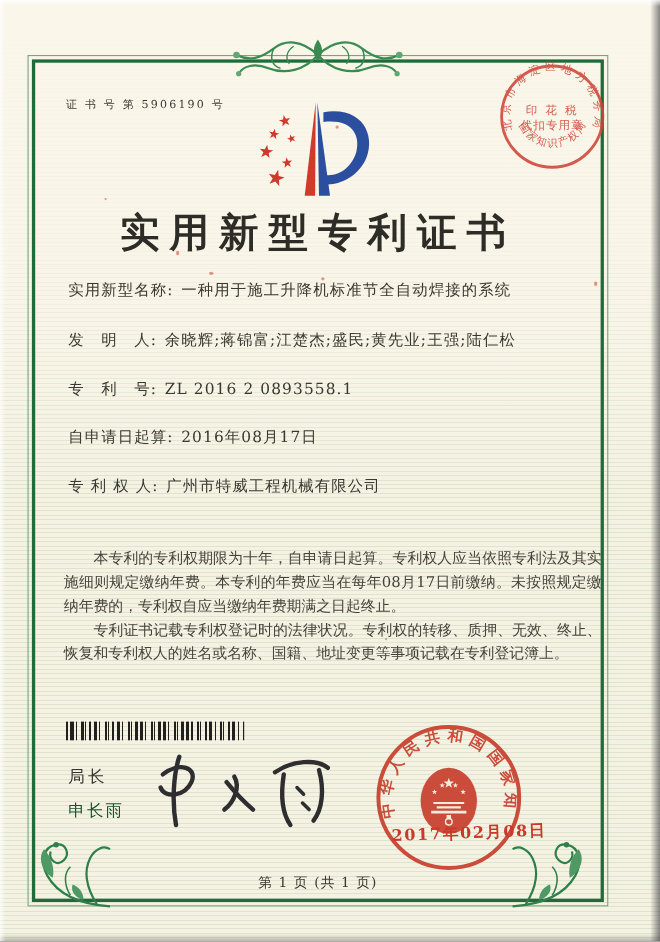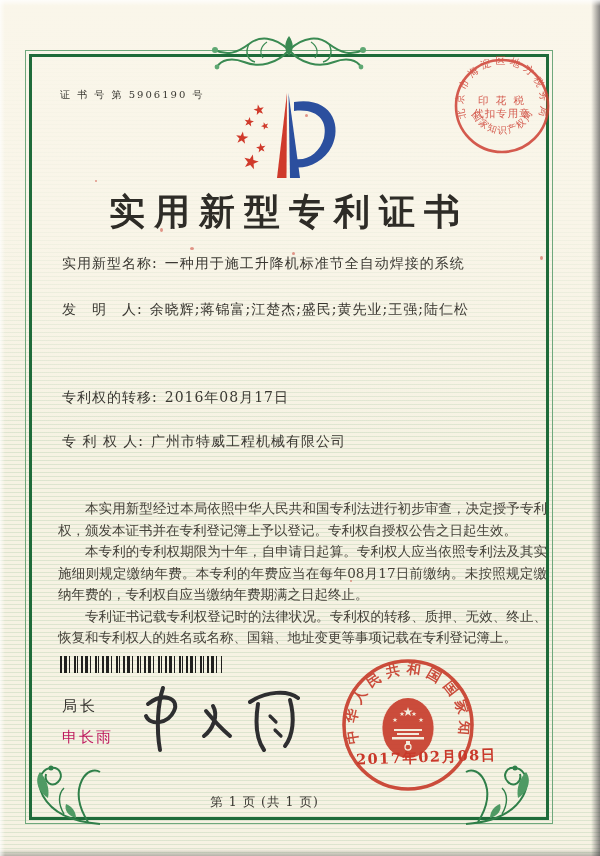--- a/index.html
+++ b/index.html
@@ -36,29 +36,29 @@
 
   .barcode{position:absolute;left:60px;top:656px;width:162px;height:17px;
     background:repeating-linear-gradient(90deg,
       #20201e 0 2px, transparent 2px 4px,
       #20201e 4px 7px, transparent 7px 9px,
       #20201e 9px 10px, transparent 10px 14px,
       #20201e 14px 16px, transparent 16px 17px,
       #20201e 17px 18px, transparent 18px 21px);}
 
   .issuer-title{position:absolute;left:62px;top:697px;font-size:15px;letter-spacing:3px;color:#35332e;text-align:right;}
-  .issuer-name{position:absolute;left:62px;top:728px;font-size:15px;letter-spacing:2px;color:#be185d;}
+  .issuer-name{position:absolute;left:62px;top:728px;font-size:15px;letter-spacing:2px;color:#14532d;}
 
   .sig{position:absolute;left:118px;top:678px;}
   .sealsvg{position:absolute;left:333px;top:652px;opacity:.93;}
   .sealdate{position:absolute;left:356px;top:748px;font-size:14.5px;color:#c9382a;
     letter-spacing:1.5px;transform:rotate(-2deg);font-weight:600;}
   .stampsvg{position:absolute;left:452px;top:56px;opacity:.88;}
 
-  .footer{position:absolute;left:25px;top:794px;width:479px;text-align:center;
+  .footer{position:absolute;left:25px;top:794px;width:528px;text-align:center;
     font-size:12.5px;letter-spacing:1px;color:#3a3832;}
 
   .ornament-top{position:absolute;left:189px;top:34px;}
   .corner-bl{position:absolute;left:18px;top:726px;}
   .corner-br{position:absolute;left:460px;top:726px;transform:scaleX(-1);}
 
   .speck{position:absolute;border-radius:50%;background:rgba(205,70,55,.55);}
 </style>
 </head>
 <body>
@@ -142,29 +142,31 @@
   </svg>
 
   <div class="title">实用新型专利证书</div>
 
   <div class="field" style="top:255px">
     <span class="lab">实用新型名称:</span><span class="val">一种用于施工升降机标准节全自动焊接的系统</span>
   </div>
   <div class="field" style="top:301px">
     <span class="lab">发　明　人:</span><span class="val">余晓辉;蒋锦富;江楚杰;盛民;黄先业;王强;陆仁松</span>
   </div>
+  <div class="field" style="top:345px">
+    <span class="lab">专　利　号:</span><span class="val">ZL 2016 2 0893558.1</span>
+  </div>
   <div class="field" style="top:389px">
-    <span class="lab">专利权的转移:</span><span class="val">2016年08月17日</span>
+    <span class="lab">自申请日起算:</span><span class="val">2016年08月17日</span>
   </div>
   <div class="field" style="top:433px">
     <span class="lab">专 利 权 人:</span><span class="val">广州市特威工程机械有限公司</span>
   </div>
 
   <div class="paras">
-    <p>本实用新型经过本局依照中华人民共和国专利法进行初步审查，决定授予专利权，颁发本证书并在专利登记簿上予以登记。专利权自授权公告之日起生效。</p>
     <p>本专利的专利权期限为十年，自申请日起算。专利权人应当依照专利法及其实施细则规定缴纳年费。本专利的年费应当在每年08月17日前缴纳。未按照规定缴纳年费的，专利权自应当缴纳年费期满之日起终止。</p>
     <p>专利证书记载专利权登记时的法律状况。专利权的转移、质押、无效、终止、恢复和专利权人的姓名或名称、国籍、地址变更等事项记载在专利登记簿上。</p>
   </div>
 
   <div class="barcode"></div>
 
   <div class="issuer-title">局长</div>
   <div class="issuer-name">申长雨</div>
 
   <svg class="sig" width="200" height="85" viewBox="0 0 200 85">

